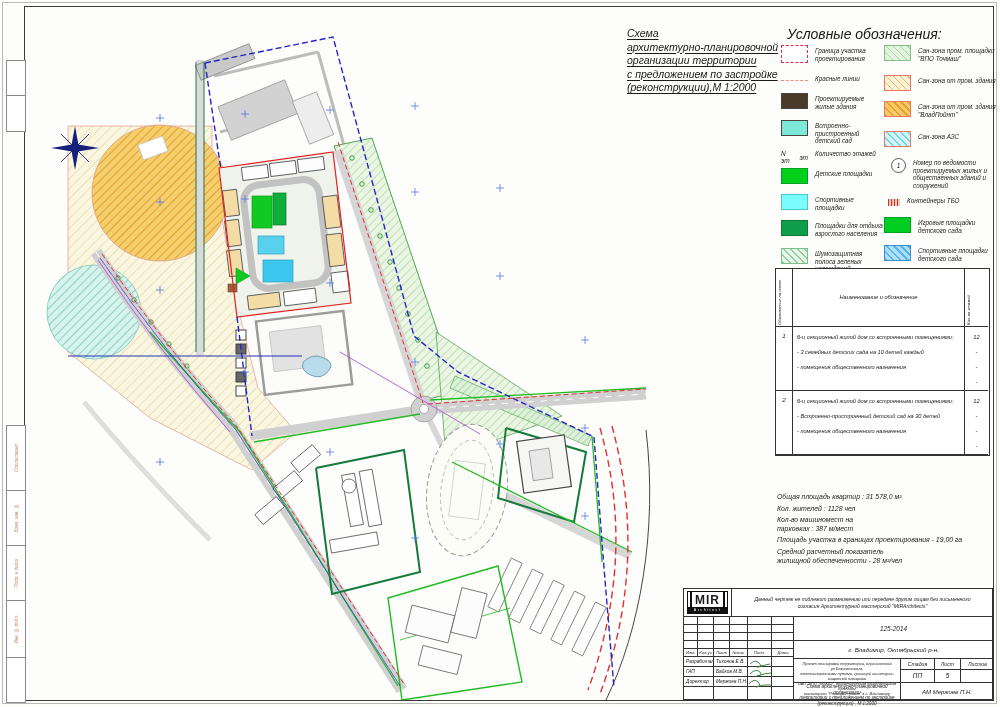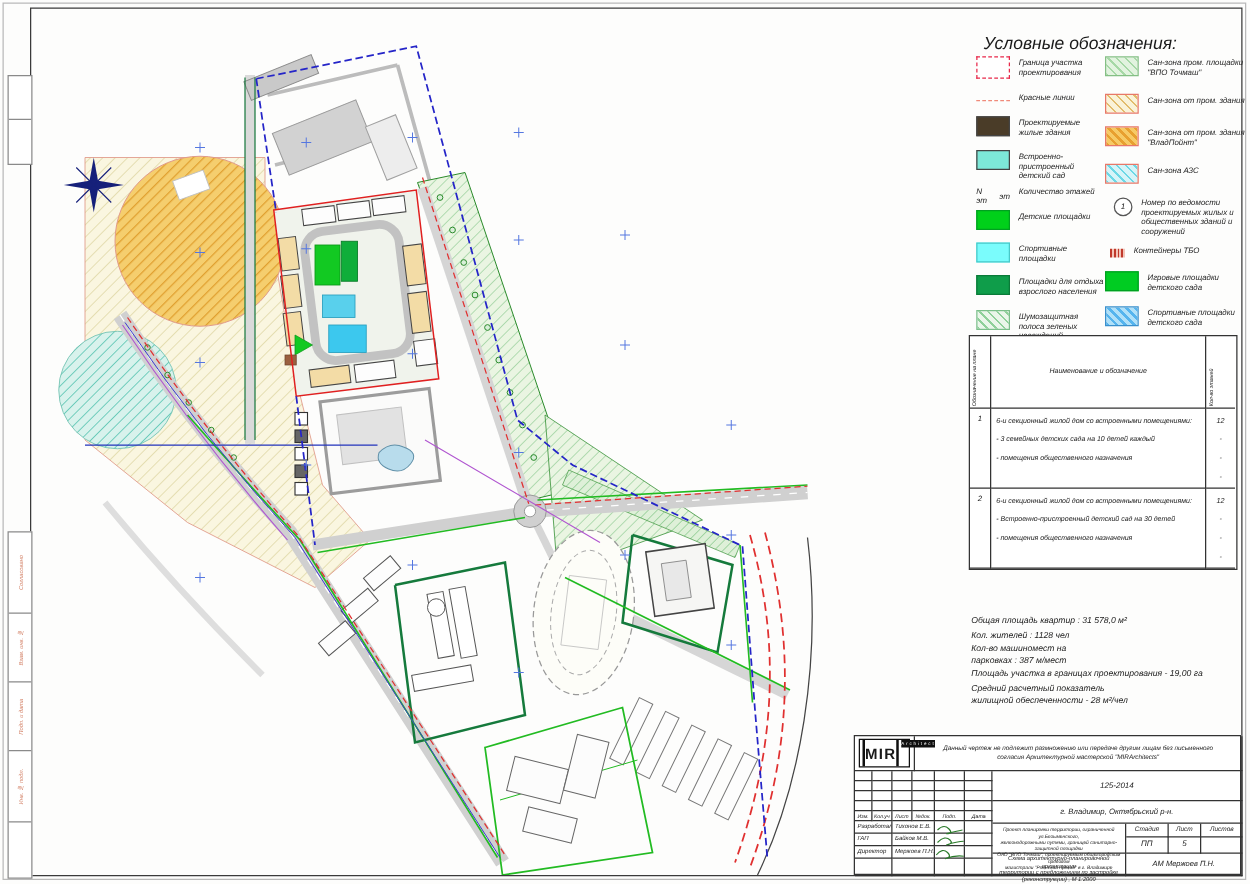--- a/index.html
+++ b/index.html
@@ -59,21 +59,21 @@
   .vfl div{font-size:5.8px;line-height:15px;text-align:center;}
   .vlines,.vfl{padding-top:3px;}
   
   .stats{position:absolute;left:777px;top:490px;width:215px;font-size:6.9px;line-height:8.6px;}
   .stats div{margin-top:3px;}
   .stats div.cont{margin-top:0;}
   
   .stamp{position:absolute;left:683px;top:588px;width:310px;height:112px;border:1.4px solid #333;background:#fff;box-sizing:border-box;}
   .stamp .cell{position:absolute;box-sizing:border-box;border-right:0.8px solid #333;border-bottom:0.8px solid #333;}
   .logo{left:0;top:0;width:48px;height:28px;padding:2px 3px;}
-  .logo-in{border:1.8px solid #101010;height:100%;box-sizing:border-box;display:flex;flex-direction:row;font-style:normal;}
+  .logo-in{border:1.8px solid #101010;height:100%;box-sizing:border-box;display:flex;flex-direction:column;font-style:normal;}
   .logo-mir{flex:1;display:flex;align-items:center;justify-content:center;font-weight:bold;font-size:12px;letter-spacing:1px;border-left:2px solid #101010;border-right:2px solid #101010;margin:0 2px;}
   .logo-sub{height:6px;background:#101010;color:#fff;font-size:3.6px;text-align:center;line-height:6px;letter-spacing:1.5px;}
   .disc{left:48px;top:0;width:262px;height:28px;display:flex;flex-direction:column;align-items:center;justify-content:center;font-size:5.1px;line-height:7px;text-align:center;border-right:none;}
   .ltab{left:0;top:28px;width:110px;height:84px;border-bottom:none;}
   .srow{display:grid;grid-template-columns:14px 16px 16px 18px 24px 22px;height:8px;}
   .srow-h{height:8px;}
   .srow-p{display:grid;grid-template-columns:30px 34px 24px 22px;height:10px;}
   .srow>div,.srow-p>div{border-right:0.7px solid #333;border-bottom:0.7px solid #333;box-sizing:border-box;overflow:hidden;}
   .srow>div:last-child,.srow-p>div:last-child{border-right:none;}
   .scl{font-size:4.2px;line-height:8px;text-align:center;}
@@ -293,20 +293,27 @@
       </div>
     <div class="side-seg" style="height:54px;">
         <span class="vtxt">Подп. и дата</span>
       </div>
     <div class="side-seg" style="height:56px;">
         <span class="vtxt">Инв. № подл.</span>
       </div>
     <div class="side-seg" style="height:44px;"></div>
   </div>
 
+  <div class="map-title">
+    <div>Схема</div>
+    <div>архитектурно-планировочной</div>
+    <div>организации территории</div>
+    <div>с предложением по застройке</div>
+    <div>(реконструкции),М 1:2000</div>
+  </div>
 
   <div class="lg-head">Условные обозначения:</div>
 
   <div class="lg-col lg-col1">
     <div class="lg-item h28">
       <div class="sw sw-boundary"></div>
       <div class="lg-label">Граница участка проектирования</div>
     </div>
     <div class="lg-item h20">
       <div class="sw sw-redline"></div>

